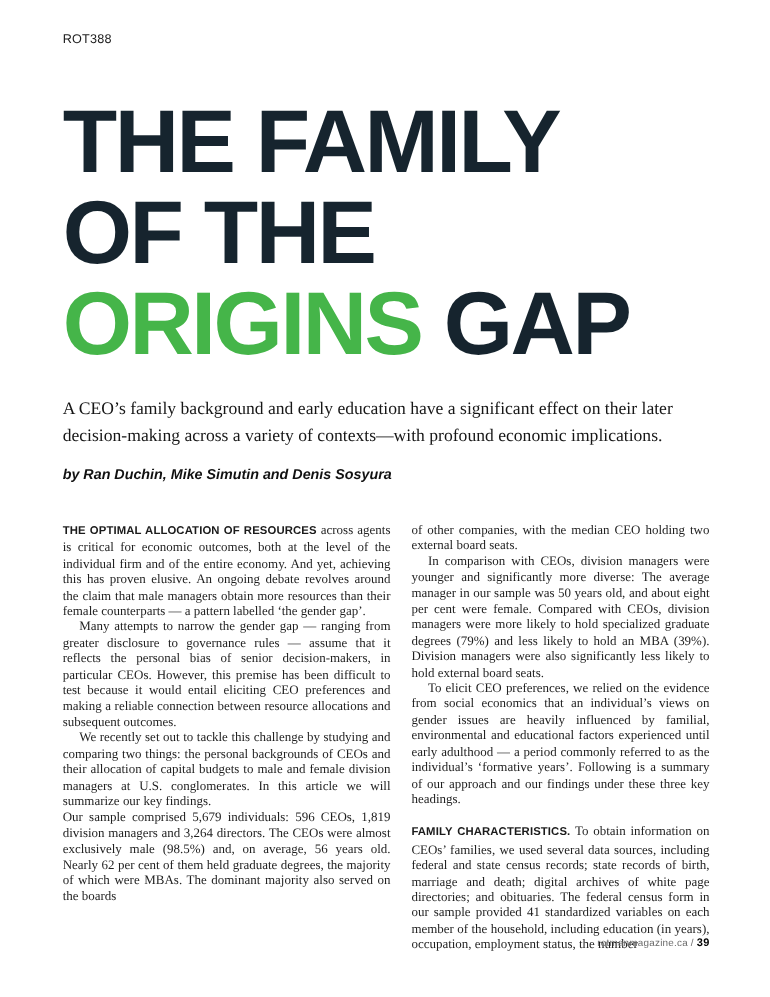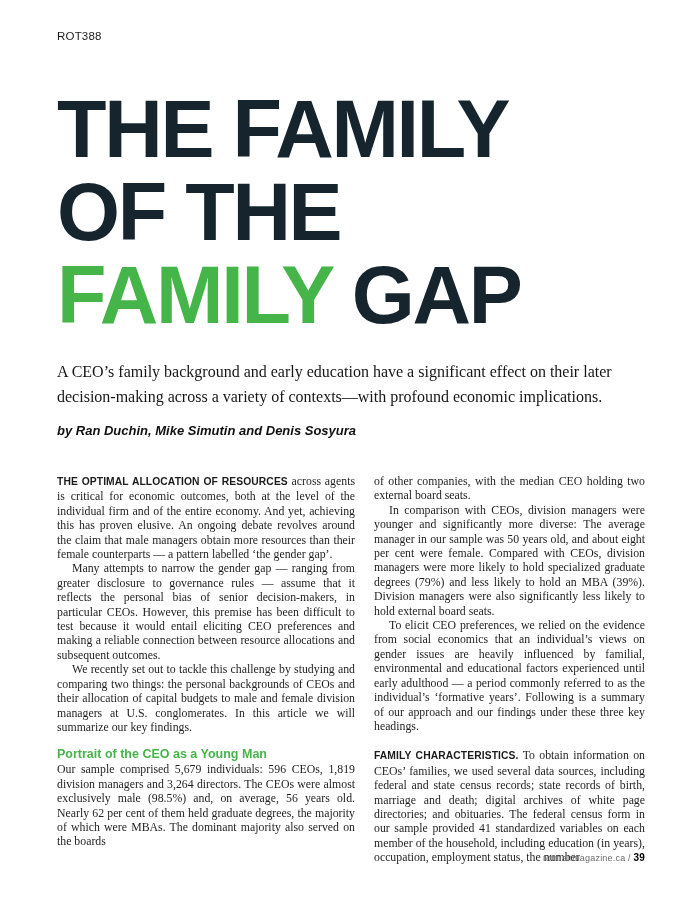--- a/index.html
+++ b/index.html
@@ -112,37 +112,36 @@
 </head>
 <body>
 
 <div class="page">
 
   <div class="doc-code">ROT388</div>
 
   <h1 class="title">
     <span class="t-line">THE FAMILY</span>
     <span class="t-line">OF THE</span>
-    <span class="t-line"><span class="green-text">FAMILY</span> <span>GAP</span></span>
+    <span class="t-line"><span class="green-text">ORIGINS</span> <span>GAP</span></span>
   </h1>
 
   <p class="subtitle">A CEO’s family background and early education have a significant effect on their later decision-making across a variety of contexts—with profound economic implications.</p>
 
   <p class="byline">by Ran Duchin, Mike Simutin and Denis Sosyura</p>
 
   <div class="columns">
 
     <div class="col-left">
       <p class="body-para"><span class="lead">THE OPTIMAL ALLOCATION OF RESOURCES</span> <span>across agents is critical for economic outcomes, both at the level of the individual firm and of the entire economy. And yet, achieving this has proven elusive. An ongoing debate revolves around the claim that male managers obtain more resources than their female counterparts — a pattern labelled ‘the gender gap’.</span></p>
 
       <p class="body-para indent">Many attempts to narrow the gender gap — ranging from greater disclosure to governance rules — assume that it reflects the personal bias of senior decision-makers, in particular CEOs. However, this premise has been difficult to test because it would entail eliciting CEO preferences and making a reliable connection between resource allocations and subsequent outcomes.</p>
 
       <p class="body-para indent">We recently set out to tackle this challenge by studying and comparing two things: the personal backgrounds of CEOs and their allocation of capital budgets to male and female division managers at U.S. conglomerates. In this article we will summarize our key findings.</p>
 
-      <h3 class="section-heading">Portrait of the CEO as a Young Man</h3>
 
       <p class="body-para">Our sample comprised 5,679 individuals: 596 CEOs, 1,819 division managers and 3,264 directors. The CEOs were almost exclusively male (98.5%) and, on average, 56 years old. Nearly 62 per cent of them held graduate degrees, the majority of which were MBAs. The dominant majority also served on the boards</p>
     </div>
 
     <div class="col-right">
       <p class="body-para">of other companies, with the median CEO holding two external board seats.</p>
 
       <p class="body-para indent">In comparison with CEOs, division managers were younger and significantly more diverse: The average manager in our sample was 50 years old, and about eight per cent were female. Compared with CEOs, division managers were more likely to hold specialized graduate degrees (79%) and less likely to hold an MBA (39%). Division managers were also significantly less likely to hold external board seats.</p>
 
       <p class="body-para indent">To elicit CEO preferences, we relied on the evidence from social economics that an individual’s views on gender issues are heavily influenced by familial, environmental and educational factors experienced until early adulthood — a period commonly referred to as the individual’s ‘formative years’. Following is a summary of our approach and our findings under these three key headings.</p>

